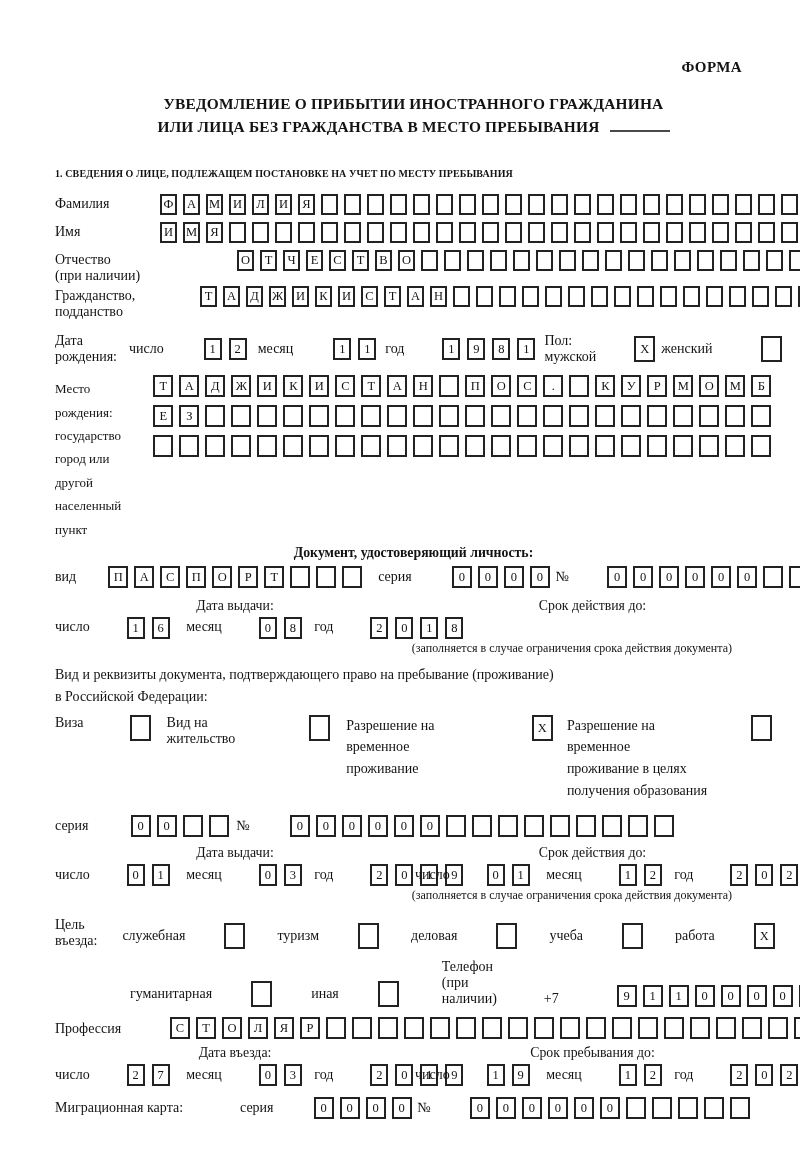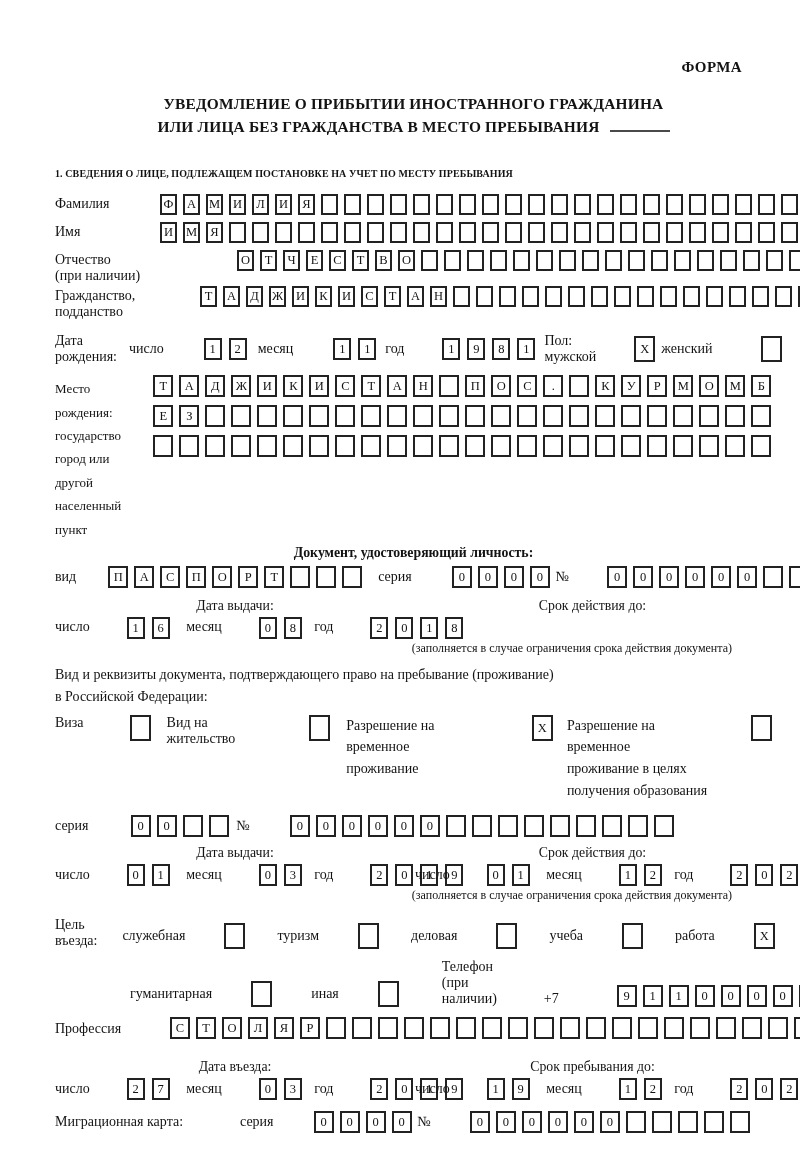--- a/index.html
+++ b/index.html
@@ -235,21 +235,21 @@
     <span style="margin-left:24px;">Телефон (при наличии)</span>
     <span style="margin-left:28px;margin-right:7px;">+7</span>
     <span class="boxes"><span class="cbox w">9</span><span class="cbox w">1</span><span class="cbox w">1</span><span class="cbox w">0</span><span class="cbox w">0</span><span class="cbox w">0</span><span class="cbox w">0</span><span class="cbox w">0</span><span class="cbox w">0</span><span class="cbox w"></span></span>
   </div>
 
   <div class="frow" style="margin-top:10px;align-items:center;">
     <span class="lbl" style="width:83px;">Профессия</span>
     <span class="boxes"><span class="cbox w">С</span><span class="cbox w">Т</span><span class="cbox w">О</span><span class="cbox w">Л</span><span class="cbox w">Я</span><span class="cbox w">Р</span><span class="cbox w"></span><span class="cbox w"></span><span class="cbox w"></span><span class="cbox w"></span><span class="cbox w"></span><span class="cbox w"></span><span class="cbox w"></span><span class="cbox w"></span><span class="cbox w"></span><span class="cbox w"></span><span class="cbox w"></span><span class="cbox w"></span><span class="cbox w"></span><span class="cbox w"></span><span class="cbox w"></span><span class="cbox w"></span><span class="cbox w"></span><span class="cbox w"></span><span class="cbox w"></span><span class="cbox w"></span></span>
   </div>
 
-  <div class="halves" style="margin-top:20px;">
+  <div class="halves" style="margin-top:6px;">
     <div class="h1">
       <div class="dlab">Дата въезда:</div>
       <div class="dline">
         <span class="t">число</span><span class="boxes"><span class="cbox d">2</span><span class="cbox d">7</span></span>
         <span class="t" style="margin-left:6px;">месяц</span><span class="boxes"><span class="cbox d">0</span><span class="cbox d">3</span></span>
         <span class="t" style="margin-left:2px;">год</span><span class="boxes"><span class="cbox d">2</span><span class="cbox d">0</span><span class="cbox d">1</span><span class="cbox d">9</span></span>
       </div>
     </div>
     <div class="h2">
       <div class="dlab">Срок пребывания до:</div>

